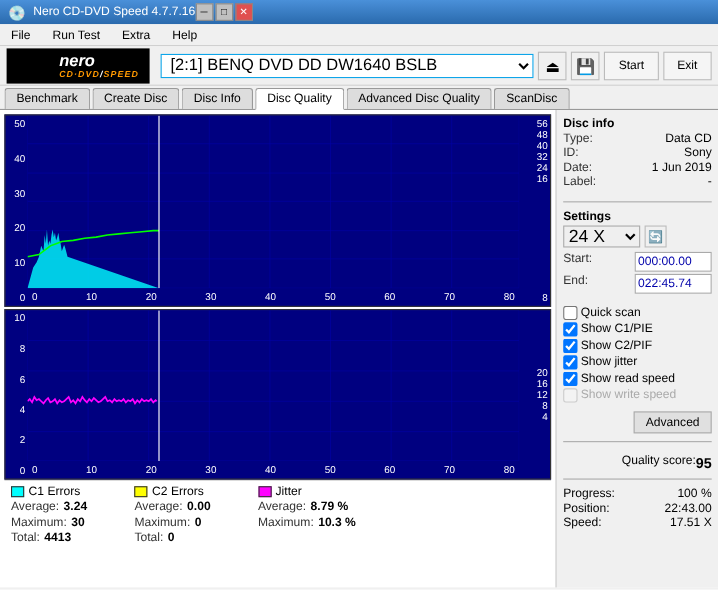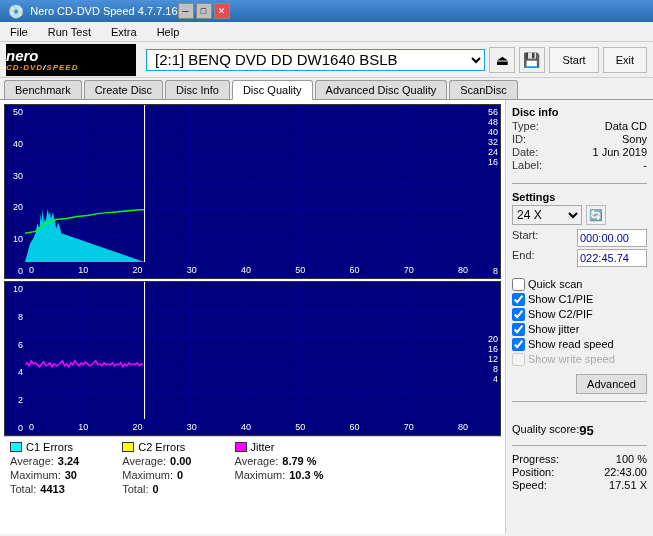--- a/index.html
+++ b/index.html
@@ -46,25 +46,27 @@
       padding: 2px 6px;
       border-bottom: 1px solid #ccc;
       gap: 4px;
     }
     .logo-area {
       width: 130px;
       height: 32px;
       background: #000;
       display: flex;
       align-items: center;
+      justify-content: center;
       color: white;
       font-size: 13px;
       font-weight: bold;
       margin-right: 6px;
       flex-shrink: 0;
+      padding-left: 38px;
     }
     .drive-select {
       flex: 1;
       height: 22px;
       border: 1px solid #0ea5e9;
       background: white;
       padding: 0 4px;
       font-size: 15px;
     }
     .toolbar-icon-btn {
@@ -217,21 +219,21 @@
     .settings-row {
       display: flex;
       align-items: center;
       gap: 4px;
       margin-bottom: 4px;
     }
     .speed-select {
       width: 70px;
       height: 20px;
       border: 1px solid #aaa;
-      font-size: 12px;
+      font-size: 16px;
     }
     .time-input {
       width: 70px;
       height: 18px;
       border: 1px solid #aaa;
       background: white;
       font-size: 11px;
       padding: 0 2px;
       color: #00a;
     }
@@ -249,22 +251,22 @@
       border: 1px solid #aaa;
       padding: 3px 10px;
       cursor: pointer;
       font-size: 11px;
       align-self: flex-end;
       margin-top: 2px;
     }
 
     .quality-row {
       display: flex;
-      justify-content: flex-start;
-      margin-top: 14px;
+      justify-content: flex-end;
+      margin-top: 4px;
       font-size: 11px;
     }
     .quality-score {
       font-weight: bold;
       font-size: 13px;
     }
 
     .progress-row {
       display: flex;
       justify-content: space-between;

